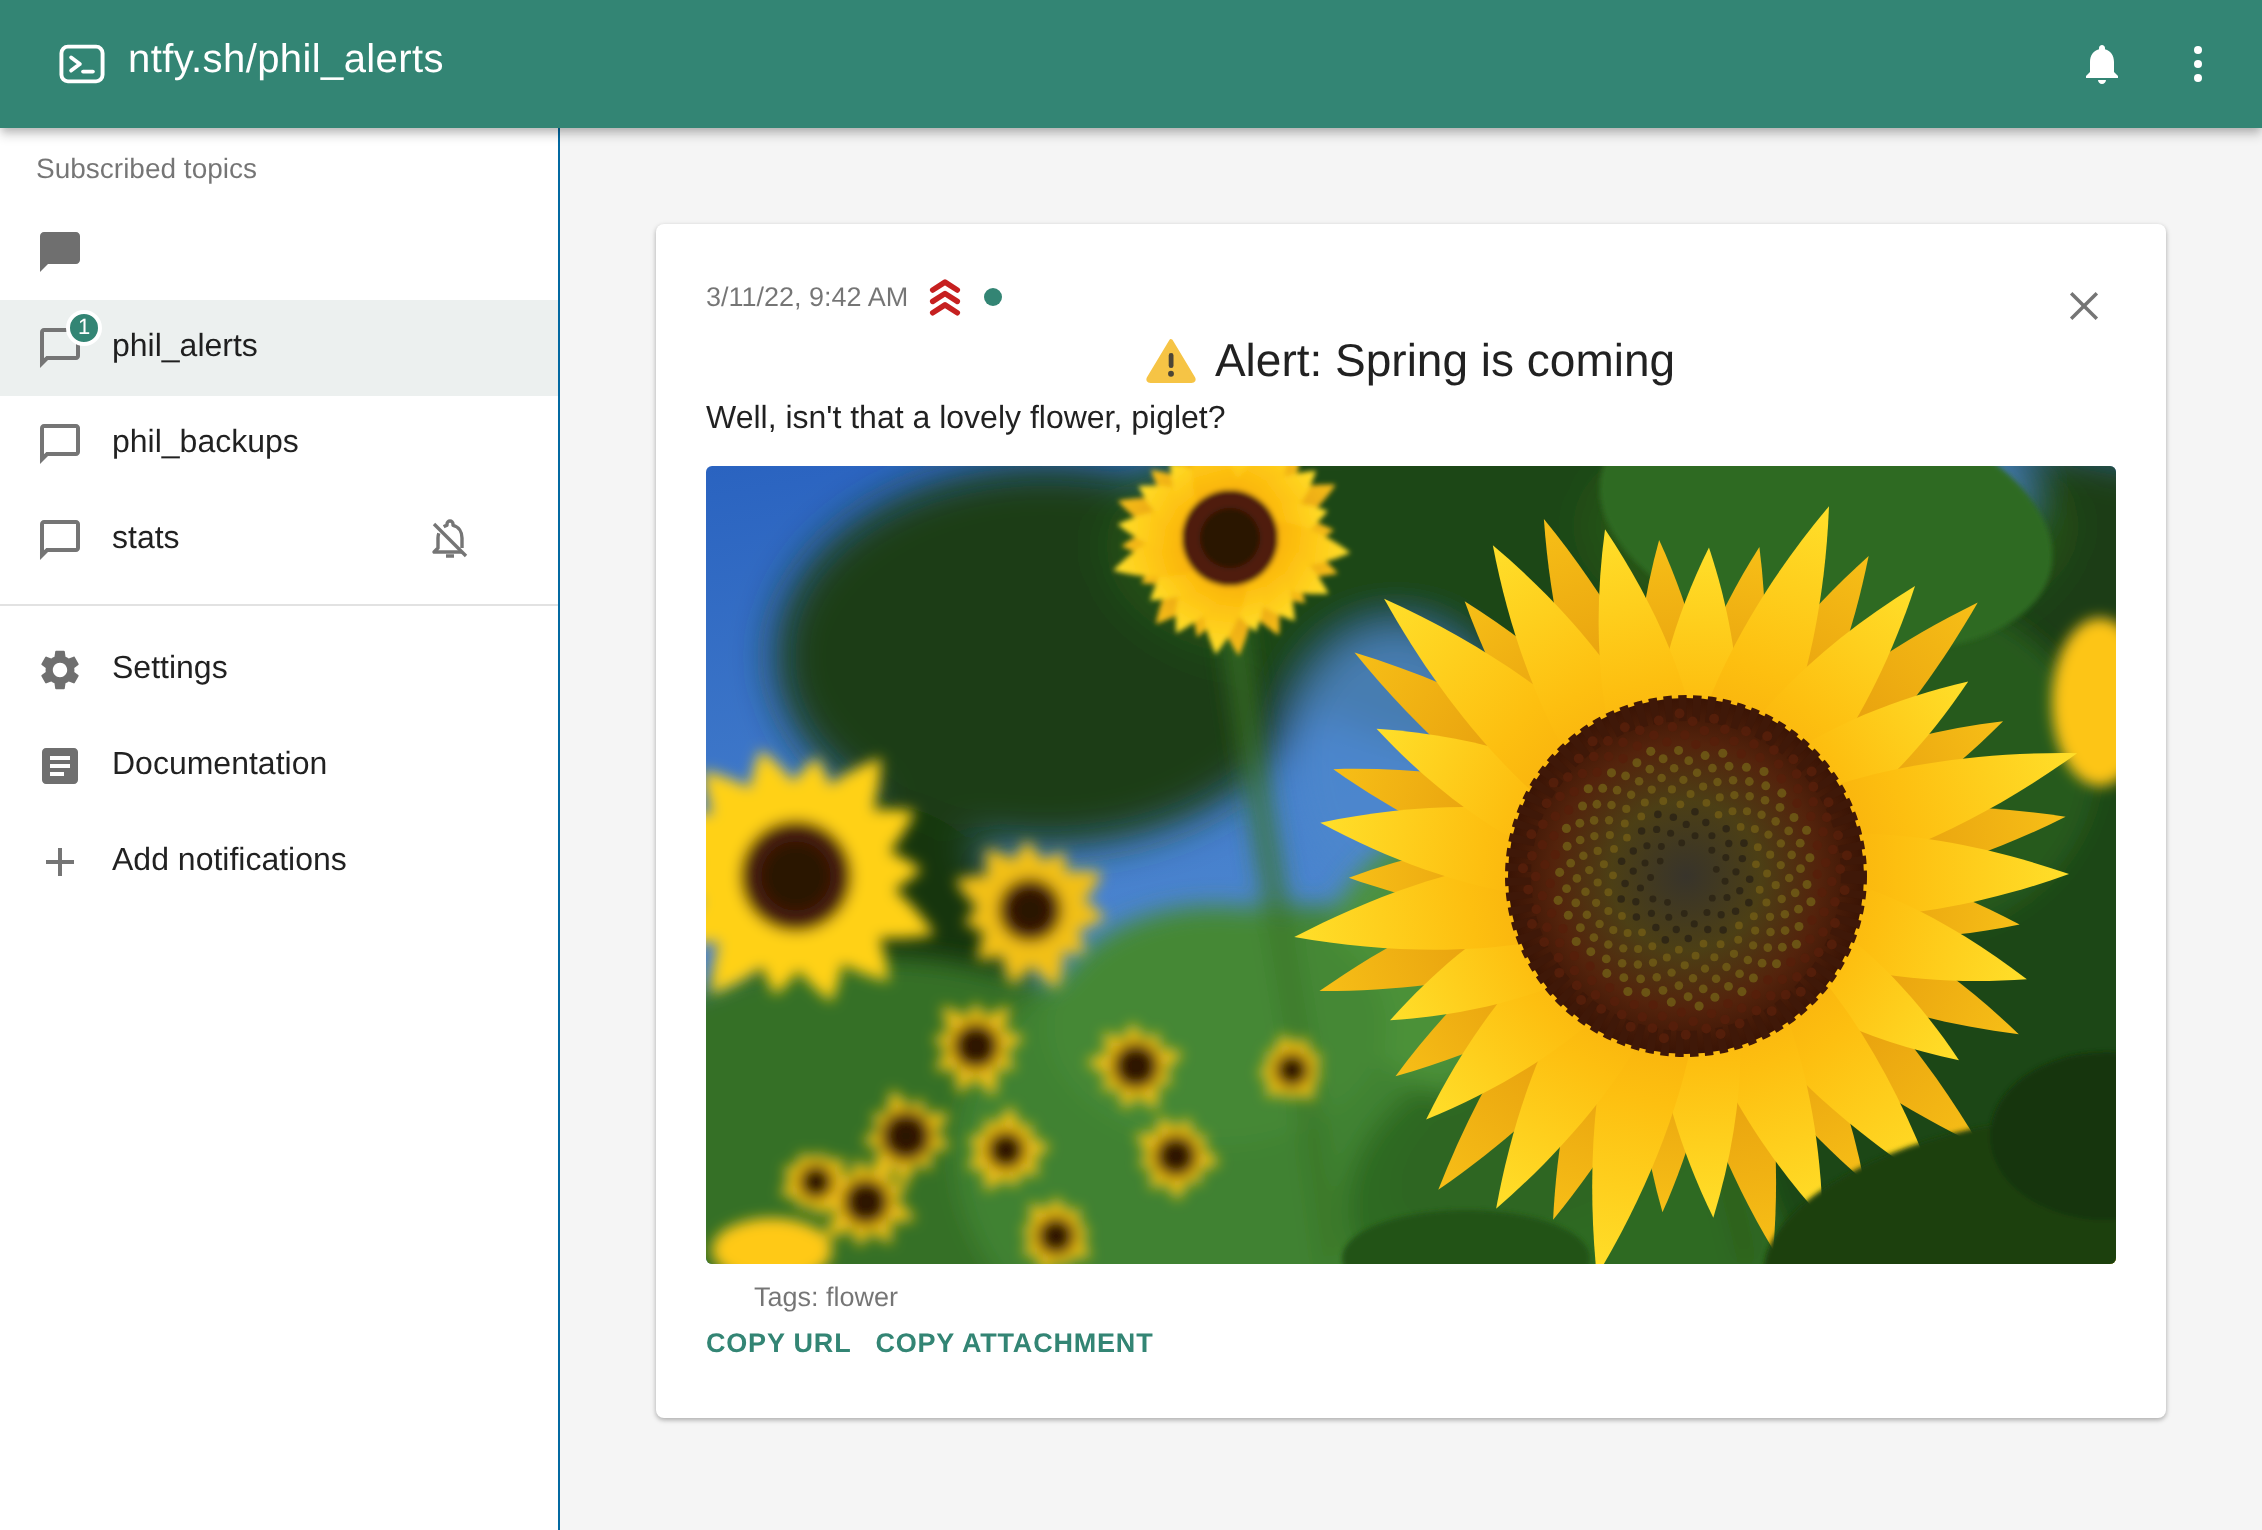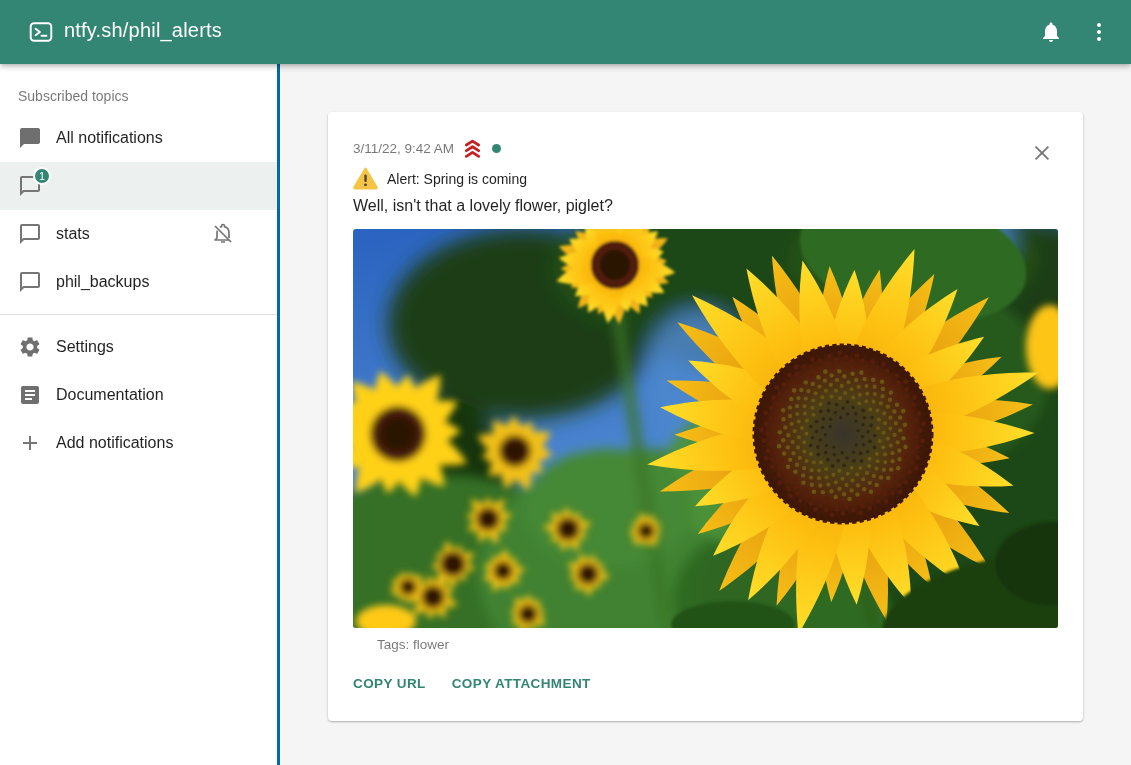--- a/index.html
+++ b/index.html
@@ -21,21 +21,21 @@
   .appbar-right { display:flex; align-items:center; }
   .iconbtn {
     width:48px; height:48px; border:none; background:transparent; color:#fff;
     display:flex; align-items:center; justify-content:center; cursor:pointer;
     border-radius:50%;
   }
   
   .shell { flex:1; display:flex; min-height:0; }
   .sidebar {
     width:280px; flex:0 0 280px; background:#fff;
-    border-right:3px solid #0369a1; padding-top:12px;
+    border-right:1px solid #0369a1; 
   }
   .subheader {
     color:rgba(0,0,0,.54); font-size:14px; padding:12px 16px 10px 18px;
   }
   .nav-item {
     height:48px; display:flex; align-items:center; gap:14px;
     padding:0 16px 0 18px; cursor:pointer; font-size:16px;
     color:rgba(0,0,0,.87); position:relative;
   }
   .nav-item.selected { background:#ecf0ef; }
@@ -58,31 +58,31 @@
   }
   .meta-row { display:flex; align-items:center; gap:4px; height:20px; }
   .timestamp { font-size:13.5px; color:rgba(0,0,0,.54); margin-right:4px; }
   .unread-dot { width:9px; height:9px; border-radius:50%; background:#338574; margin-left:5px; }
   .closebtn {
     position:absolute; top:136px; right:24px; top:24px;
     width:34px; height:34px; border:none; background:transparent; cursor:pointer;
     display:flex; align-items:center; justify-content:center; color:#757575; border-radius:50%;
   }
   .card-title {
-    font-size:14px; font-weight:400; margin-top:9px;
-    display:flex; align-items:center; gap:9px; color:rgba(0,0,0,.87);
+    font-size:23px; font-weight:400; margin-top:9px;
+    display:flex; align-items:center; gap:9px; color:rgba(0,0,0,.87);justify-content:center;
   }
   .card-body { font-size:16px; margin-top:7px; color:rgba(0,0,0,.87); }
   .attachment {
     width:705px; height:399px; margin-top:14px; border-radius:3px;
     overflow:hidden; cursor:pointer; display:block;
   }
   .attachment svg { display:block; }
   .tags { font-size:13.5px; color:rgba(0,0,0,.54); margin-top:9px;margin-left:24px; }
-  .actions { margin-top:16px; display:flex; gap:26px; padding-bottom:6px; }
+  .actions { display:flex; gap:12px; padding-bottom:6px; }
   .textbtn {
     border:none; background:transparent; color:#338574; font-weight:700;
     font-size:13.5px; letter-spacing:.4px; cursor:pointer; padding:8px 0;
     font-family:inherit;
   }
   svg.ic { display:block; }
 </style>
 </head>
 <body>
 
@@ -117,54 +117,54 @@
 
   <nav class="sidebar">
     <div class="subheader">Subscribed topics</div>
 
     <div class="nav-item">
       <span class="lefticon">
         <svg class="ic" width="24" height="24" viewBox="0 0 24 24" fill="#6f6f6f">
           <path d="M20 2H4c-1.1 0-2 .9-2 2v18l4-4h14c1.1 0 2-.9 2-2V4c0-1.1-.9-2-2-2z"></path>
         </svg>
       </span>
-      <span class="label">All notifications</span>
     </div>
 
     <div class="nav-item selected">
       <span class="lefticon">
         <svg class="ic" width="24" height="24" viewBox="0 0 24 24" fill="#757575">
           <path d="M20 2H4c-1.1 0-1.99.9-1.99 2L2 22l4-4h14c1.1 0 2-.9 2-2V4c0-1.1-.9-2-2-2zm0 14H5.17L4 17.17V4h16v12z"></path>
         </svg>
         <span class="badge">1</span>
       </span>
+      <span class="label">phil_alerts</span>
+    </div>
+
+    <div class="nav-item">
+      <span class="lefticon">
+        <svg class="ic" width="24" height="24" viewBox="0 0 24 24" fill="#757575">
+          <path d="M20 2H4c-1.1 0-1.99.9-1.99 2L2 22l4-4h14c1.1 0 2-.9 2-2V4c0-1.1-.9-2-2-2zm0 14H5.17L4 17.17V4h16v12z"></path>
+        </svg>
+      </span>
+      <span class="label">phil_backups</span>
     </div>
 
     <div class="nav-item">
       <span class="lefticon">
         <svg class="ic" width="24" height="24" viewBox="0 0 24 24" fill="#757575">
           <path d="M20 2H4c-1.1 0-1.99.9-1.99 2L2 22l4-4h14c1.1 0 2-.9 2-2V4c0-1.1-.9-2-2-2zm0 14H5.17L4 17.17V4h16v12z"></path>
         </svg>
       </span>
       <span class="label">stats</span>
       <span class="righticon">
         <svg class="ic" width="24" height="24" viewBox="0 0 24 24" fill="none" stroke="#757575" stroke-width="1.7">
           <path d="M14 20h-4m8-4v-5c0-3.07-1.64-5.64-4.5-6.32V4c0-.83-.67-1.5-1.5-1.5s-1.5.67-1.5 1.5v.68c-.6.14-1.15.36-1.65.65M6.4 8.6C6.14 9.35 6 10.16 6 11v5l-2 2h14" stroke-linejoin="round"></path>
           <line x1="4" y1="4" x2="20" y2="20" stroke-width="1.7"></line>
         </svg>
       </span>
-    </div>
-
-    <div class="nav-item">
-      <span class="lefticon">
-        <svg class="ic" width="24" height="24" viewBox="0 0 24 24" fill="#757575">
-          <path d="M20 2H4c-1.1 0-1.99.9-1.99 2L2 22l4-4h14c1.1 0 2-.9 2-2V4c0-1.1-.9-2-2-2zm0 14H5.17L4 17.17V4h16v12z"></path>
-        </svg>
-      </span>
-      <span class="label">phil_backups</span>
     </div>
 
     <div class="divider"></div>
 
     <div class="nav-item">
       <span class="lefticon">
         <svg class="ic" width="24" height="24" viewBox="0 0 24 24" fill="#6f6f6f">
           <path d="M19.14 12.94c.04-.3.06-.61.06-.94 0-.32-.02-.64-.07-.94l2.03-1.58c.18-.14.23-.41.12-.61l-1.92-3.32c-.12-.22-.37-.29-.59-.22l-2.39.96c-.5-.38-1.03-.7-1.62-.94l-.36-2.54c-.04-.24-.24-.41-.48-.41h-3.84c-.24 0-.43.17-.47.41L9.25 5.35c-.59.24-1.13.57-1.62.94l-2.39-.96c-.22-.08-.47 0-.59.22L2.74 8.87c-.12.21-.08.47.12.61l2.03 1.58c-.05.3-.09.63-.09.94s.02.64.07.94l-2.03 1.58c-.18.14-.23.41-.12.61l1.92 3.32c.12.22.37.29.59.22l2.39-.96c.5.38 1.03.7 1.62.94l.36 2.54c.05.24.24.41.48.41h3.84c.24 0 .44-.17.47-.41l.36-2.54c.59-.24 1.13-.56 1.62-.94l2.39.96c.22.08.47 0 .59-.22l1.92-3.32c.12-.22.07-.47-.12-.61l-2.01-1.58zM12 15.6c-1.98 0-3.6-1.62-3.6-3.6s1.62-3.6 3.6-3.6 3.6 1.62 3.6 3.6-1.62 3.6-3.6 3.6z"></path>
         </svg>
       </span>

